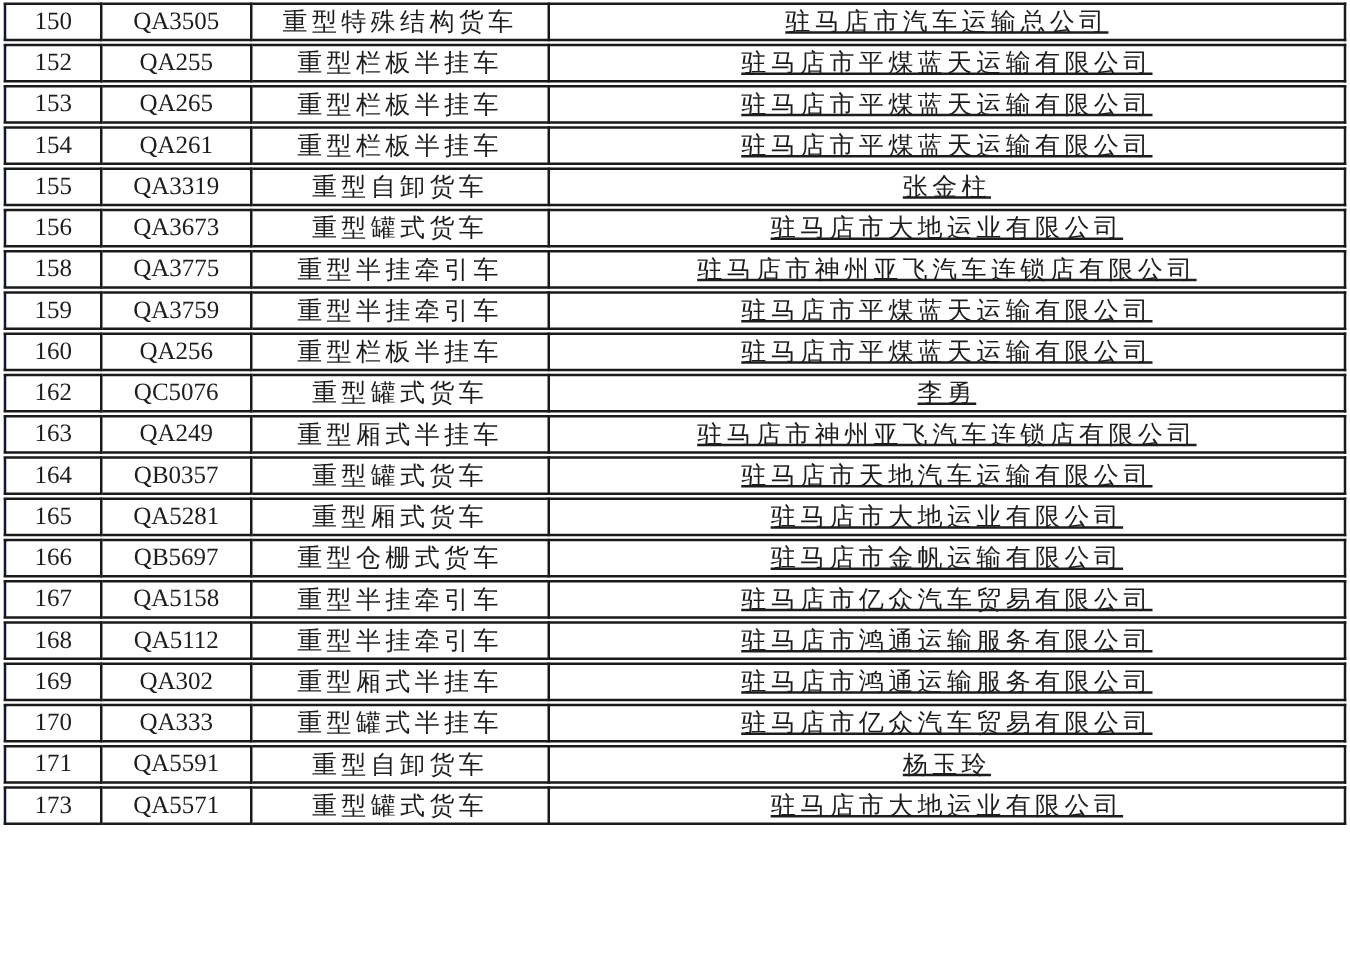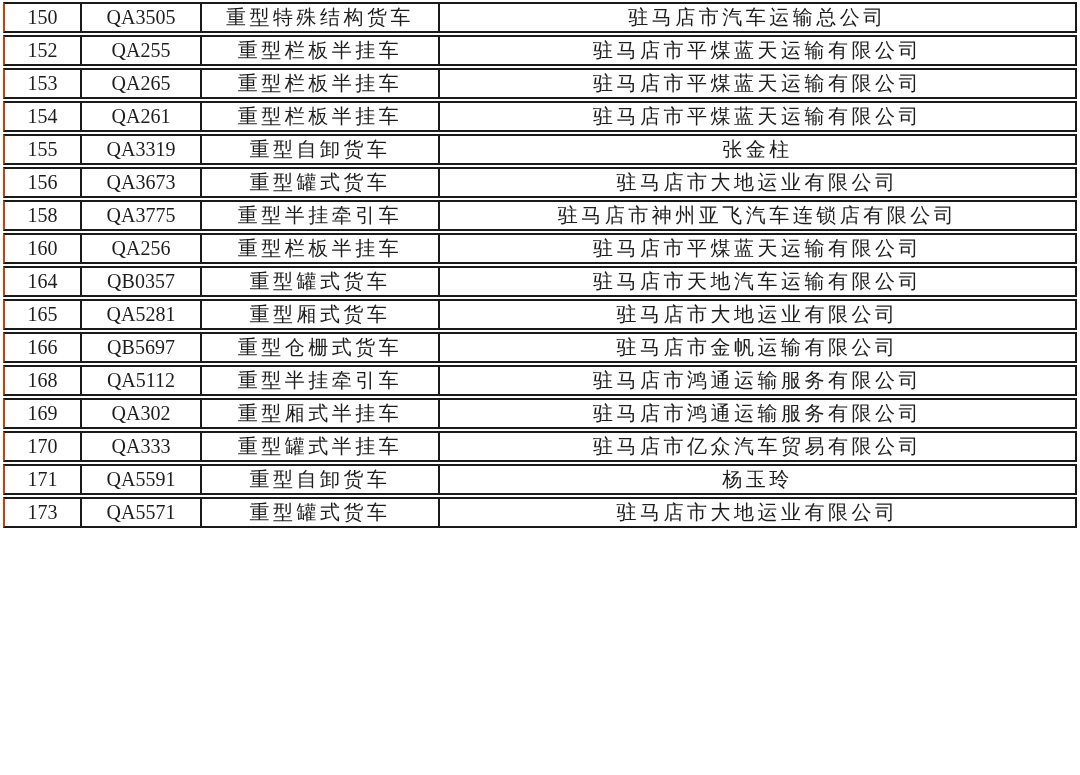--- a/index.html
+++ b/index.html
@@ -30,26 +30,26 @@
     height: 24.7px;
     padding: 0;
     text-align: center;
     vertical-align: middle;
     font-size: 20px;
     color: #1d1d1d;
     white-space: nowrap;
     overflow: hidden;
   }
   td:first-child {
-    border-left: 2px solid #c2410c;
+    border-left: 2px solid #0f172a;
   }
   .col-no    { width: 75px;  }
   .col-plate { width: 118px; }
   .col-type  { width: 236px; letter-spacing: 3.5px; margin-left: 39px; }
-  .col-owner { letter-spacing: 3.5px; }
+  .col-owner { letter-spacing: 3.5px; text-decoration: underline; }
 </style>
 </head>
 <body>
 
 <table class="vehicle-table">
   <tbody id="table-body">
       <tr>
     <td class="col-no">150</td>
     <td class="col-plate">QA3505</td>
     <td class="col-type">重型特殊结构货车</td>
@@ -85,42 +85,66 @@
     <td class="col-type">重型罐式货车</td>
     <td class="col-owner">驻马店市大地运业有限公司</td>
   </tr>
       <tr>
     <td class="col-no">158</td>
     <td class="col-plate">QA3775</td>
     <td class="col-type">重型半挂牵引车</td>
     <td class="col-owner">驻马店市神州亚飞汽车连锁店有限公司</td>
   </tr>
       <tr>
+    <td class="col-no">159</td>
+    <td class="col-plate">QA3759</td>
+    <td class="col-type">重型半挂牵引车</td>
+    <td class="col-owner">驻马店市平煤蓝天运输有限公司</td>
+  </tr>
+      <tr>
     <td class="col-no">160</td>
     <td class="col-plate">QA256</td>
     <td class="col-type">重型栏板半挂车</td>
     <td class="col-owner">驻马店市平煤蓝天运输有限公司</td>
+  </tr>
+      <tr>
+    <td class="col-no">162</td>
+    <td class="col-plate">QC5076</td>
+    <td class="col-type">重型罐式货车</td>
+    <td class="col-owner">李勇</td>
+  </tr>
+      <tr>
+    <td class="col-no">163</td>
+    <td class="col-plate">QA249</td>
+    <td class="col-type">重型厢式半挂车</td>
+    <td class="col-owner">驻马店市神州亚飞汽车连锁店有限公司</td>
   </tr>
       <tr>
     <td class="col-no">164</td>
     <td class="col-plate">QB0357</td>
     <td class="col-type">重型罐式货车</td>
     <td class="col-owner">驻马店市天地汽车运输有限公司</td>
   </tr>
       <tr>
     <td class="col-no">165</td>
     <td class="col-plate">QA5281</td>
     <td class="col-type">重型厢式货车</td>
     <td class="col-owner">驻马店市大地运业有限公司</td>
   </tr>
       <tr>
     <td class="col-no">166</td>
     <td class="col-plate">QB5697</td>
     <td class="col-type">重型仓栅式货车</td>
     <td class="col-owner">驻马店市金帆运输有限公司</td>
+  </tr>
+      <tr>
+    <td class="col-no">167</td>
+    <td class="col-plate">QA5158</td>
+    <td class="col-type">重型半挂牵引车</td>
+    <td class="col-owner">驻马店市亿众汽车贸易有限公司</td>
   </tr>
       <tr>
     <td class="col-no">168</td>
     <td class="col-plate">QA5112</td>
     <td class="col-type">重型半挂牵引车</td>
     <td class="col-owner">驻马店市鸿通运输服务有限公司</td>
   </tr>
       <tr>
     <td class="col-no">169</td>
     <td class="col-plate">QA302</td>

